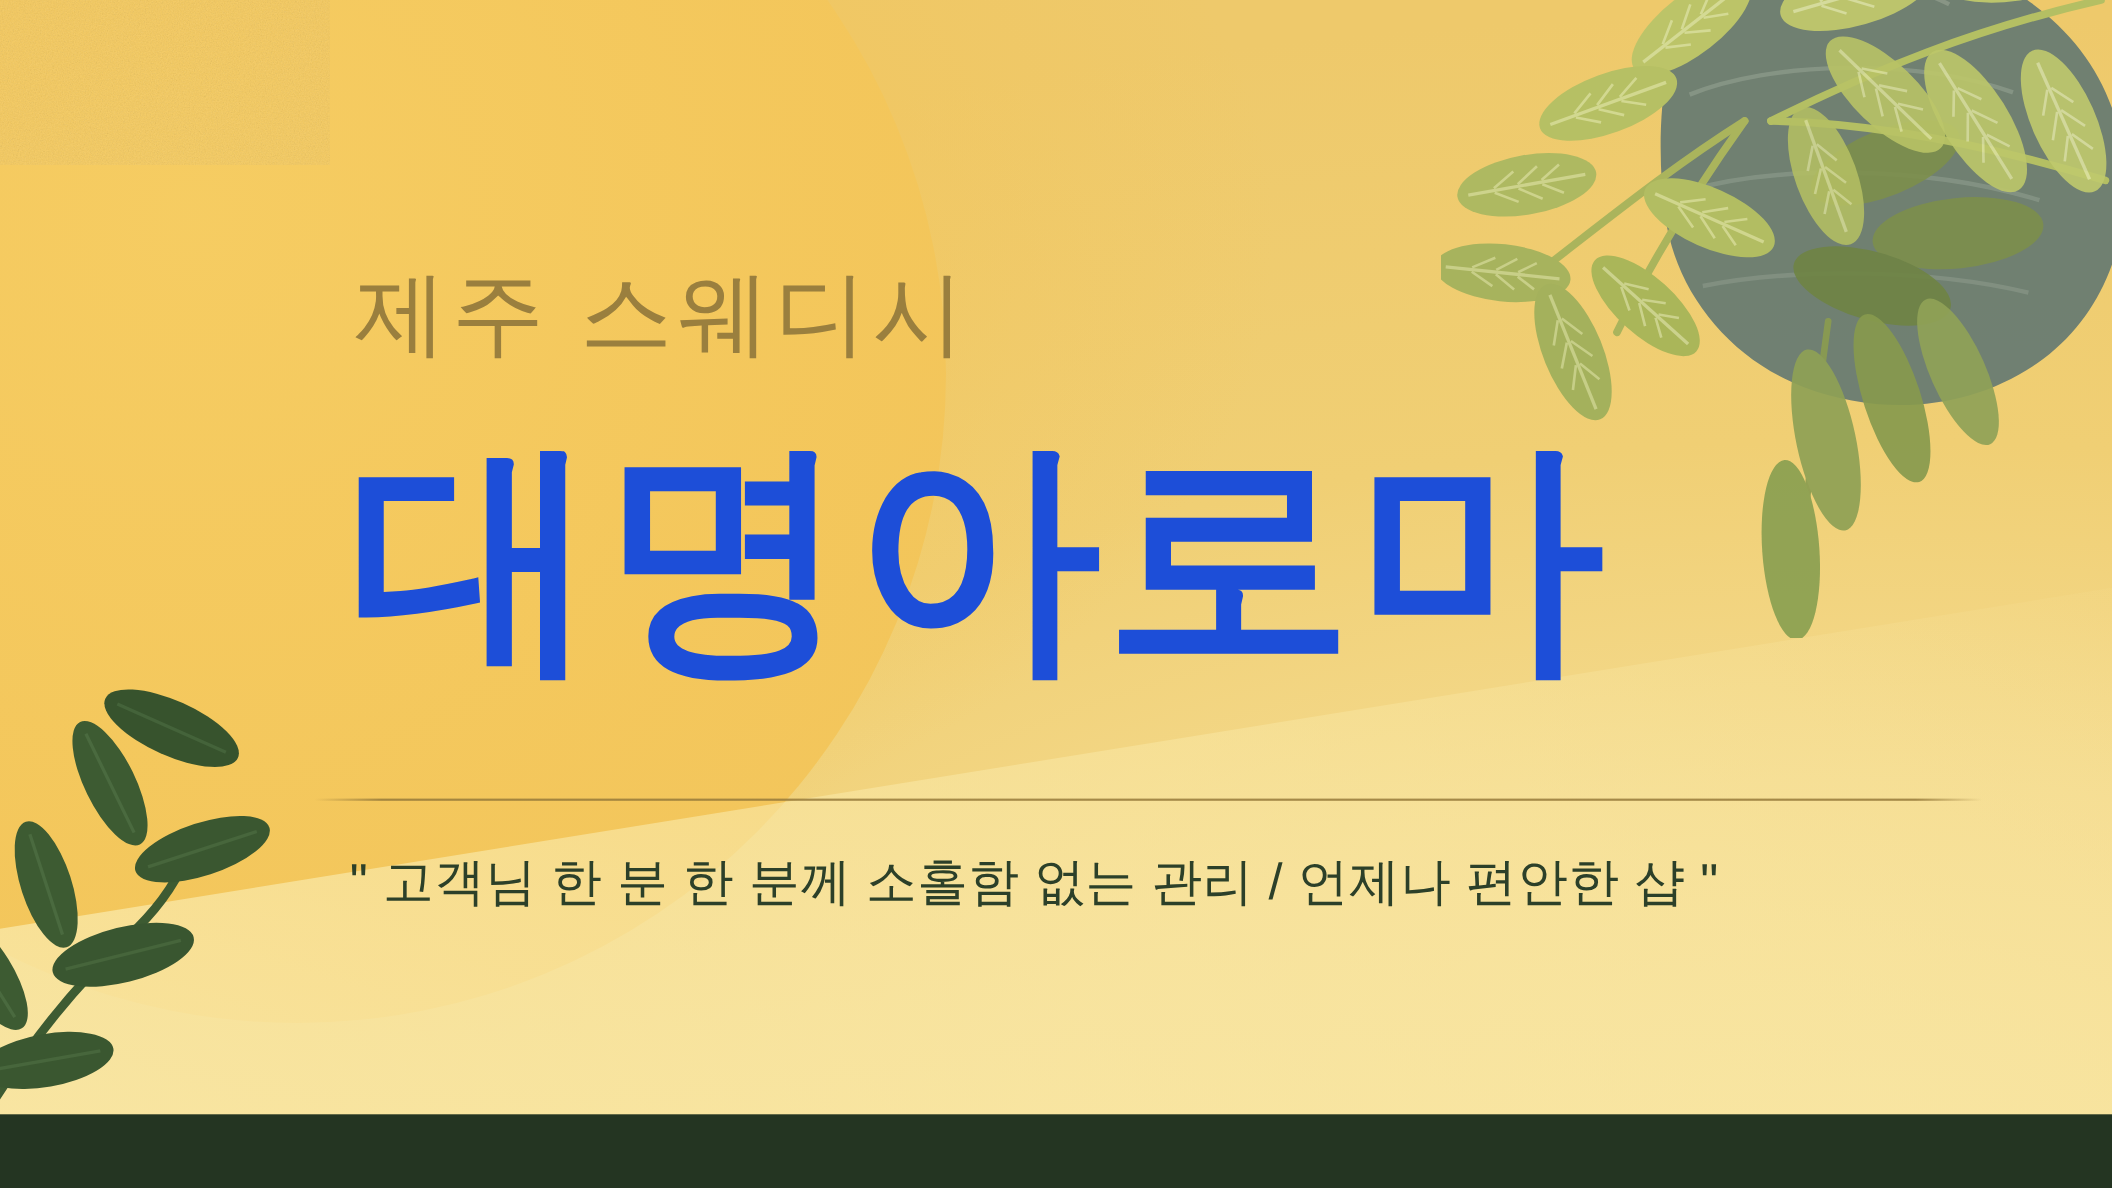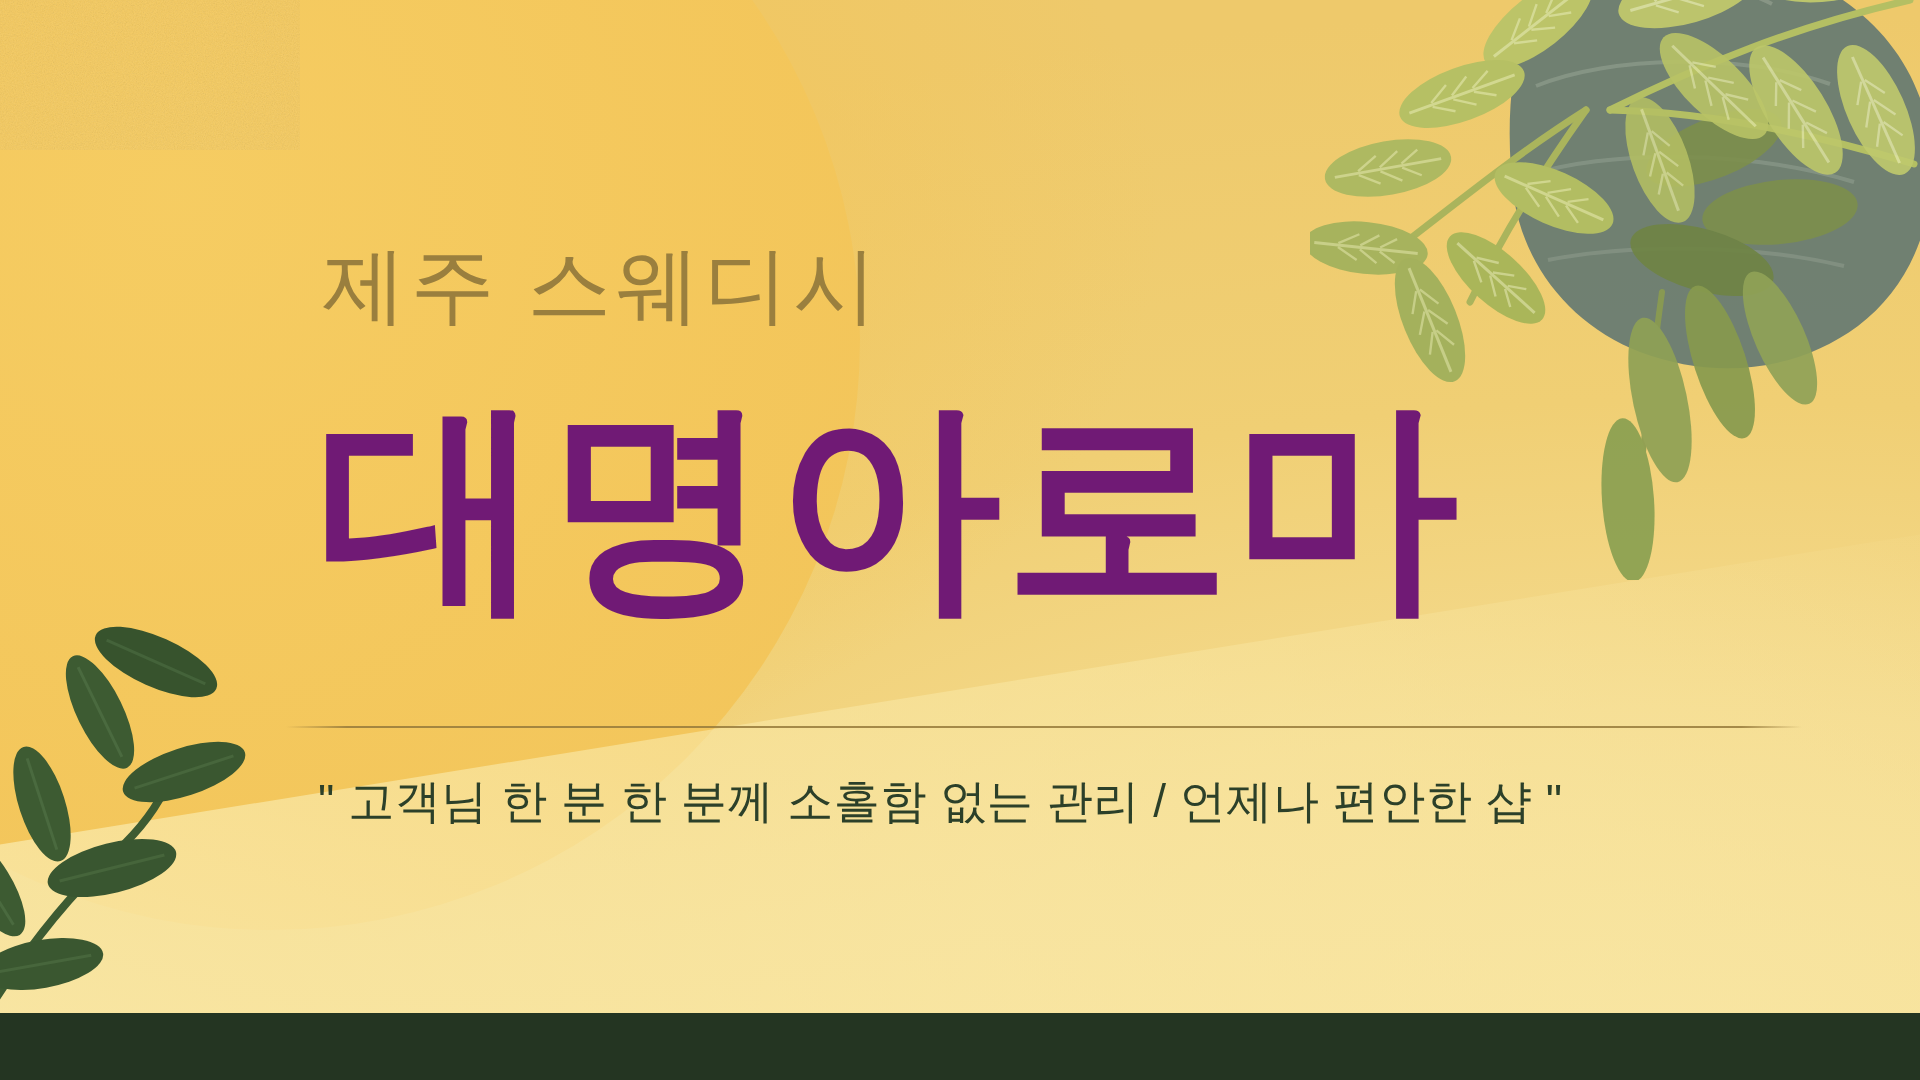--- a/index.html
+++ b/index.html
@@ -103,21 +103,21 @@
     white-space: nowrap;
   }
   .wordmark {
     position: absolute;
     left: 318px;
     top: 392px;
     font-size: 226px;
     line-height: 1;
     letter-spacing: 0.012em;
     font-weight: 700;
-    color: #701a75;
+    color: #1d4ed8;
     white-space: nowrap;
   }
   .rule {
     position: absolute;
     left: 286px;
     top: 726px;
     width: 1516px;
     height: 2px;
     background: linear-gradient(90deg, rgba(150,122,58,0.0) 0%, rgba(150,122,58,0.85) 4%, rgba(150,122,58,0.85) 96%, rgba(150,122,58,0.0) 100%);
   }

